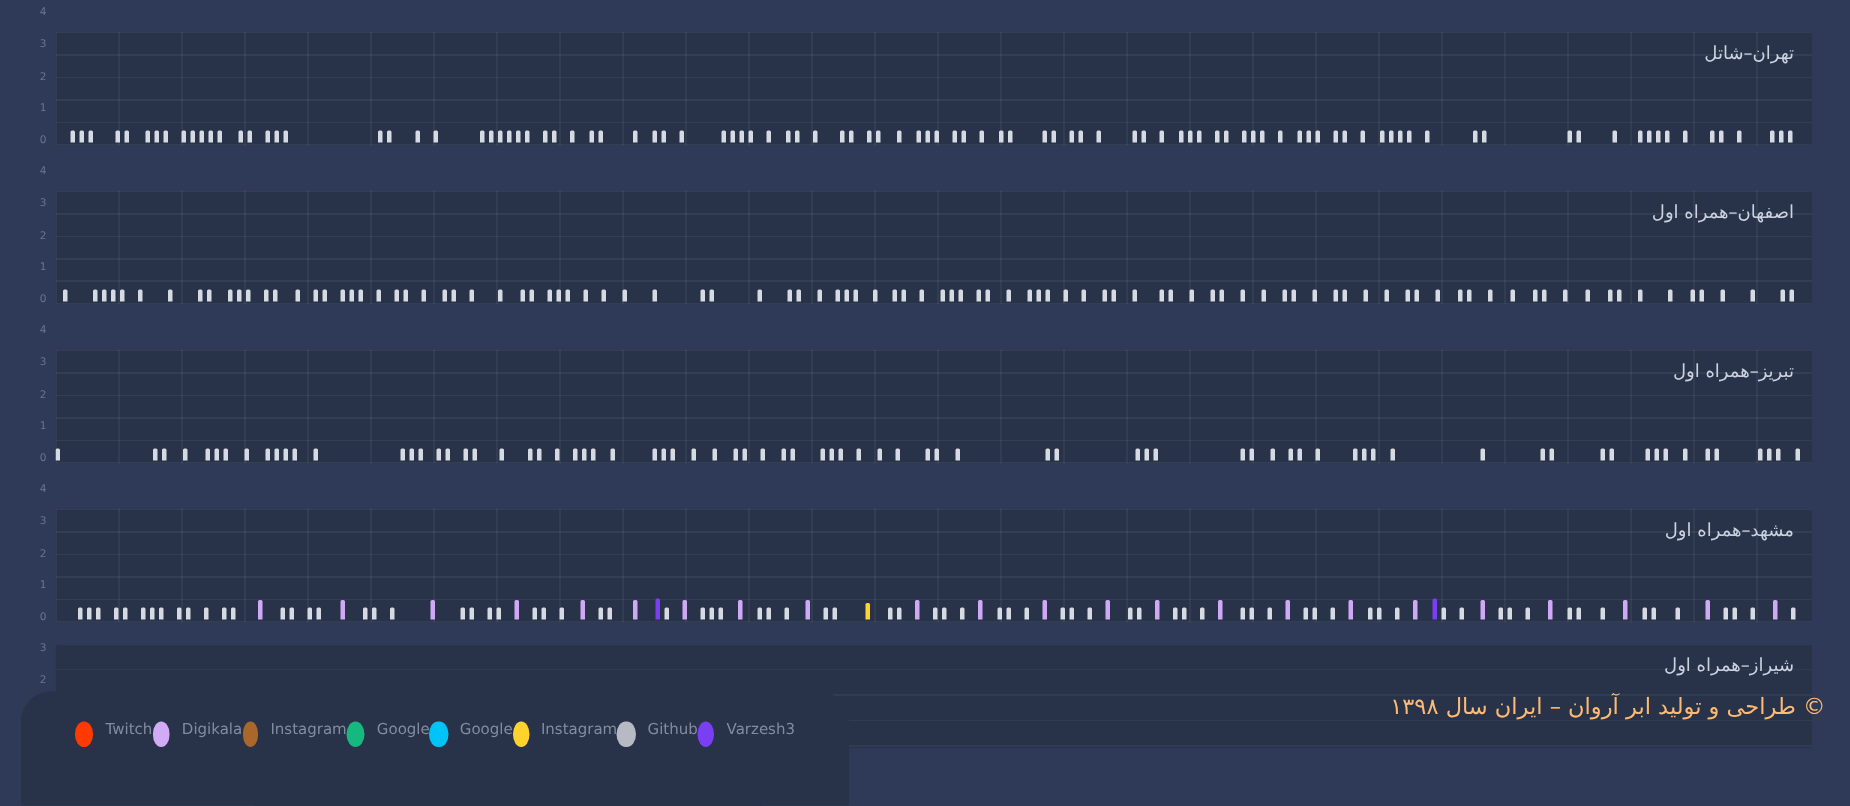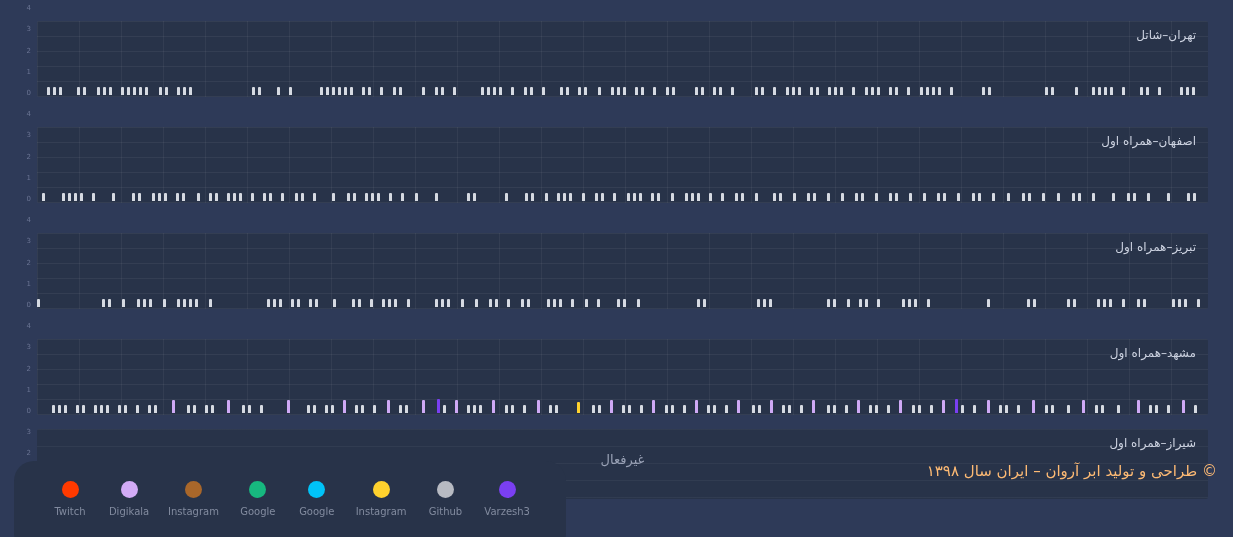--- a/index.html
+++ b/index.html
@@ -36,21 +36,21 @@
   .inactive-label{
     position:absolute;left:0;right:0;top:23px;text-align:center;
     color:#9aa2b6;font-size:13px;direction:rtl;
   }
   .legend-box{
     position:absolute;left:14px;bottom:-16px;width:552px;height:92px;
     box-sizing:border-box;padding:20px 36px 0;
     background:#283349;border-radius:20px;
     display:flex;justify-content:space-between;align-items:flex-start;
   }
-  .legend-item{display:flex;flex-direction:column;align-items:center;gap:8px;min-width:40px;cursor:pointer;}
+  .legend-item{display:flex;flex-direction:row;gap:8px;min-width:40px;cursor:pointer;}
   .legend-dot{width:17px;height:17px;border-radius:50%;}
   .legend-label{font-size:10px;color:#828b9f;white-space:nowrap;}
   .copyright{
     position:absolute;top:462px;right:16px;
     color:#fdba74;font-size:15px;direction:rtl;
   }
 </style>
 </head>
 <body>
 
@@ -487,21 +487,20 @@
     </div>
     <div class="chart-row">
       <div class="yaxis">
         <span>3</span>
         <span>2</span>
         <span>1</span>
         <span>0</span>
       </div>
       <div class="panel inactive">
         <span class="panel-title">شیراز–همراه اول</span>
-        <div class="inactive-label">غیرفعال</div>
       </div>
     </div>
   </div>
 
 <div class="legend-box">
     <div class="legend-item">
       <span class="legend-dot" style="background: rgb(255, 58, 0);"></span>
       <span class="legend-label">Twitch</span>
     </div>
     <div class="legend-item">

